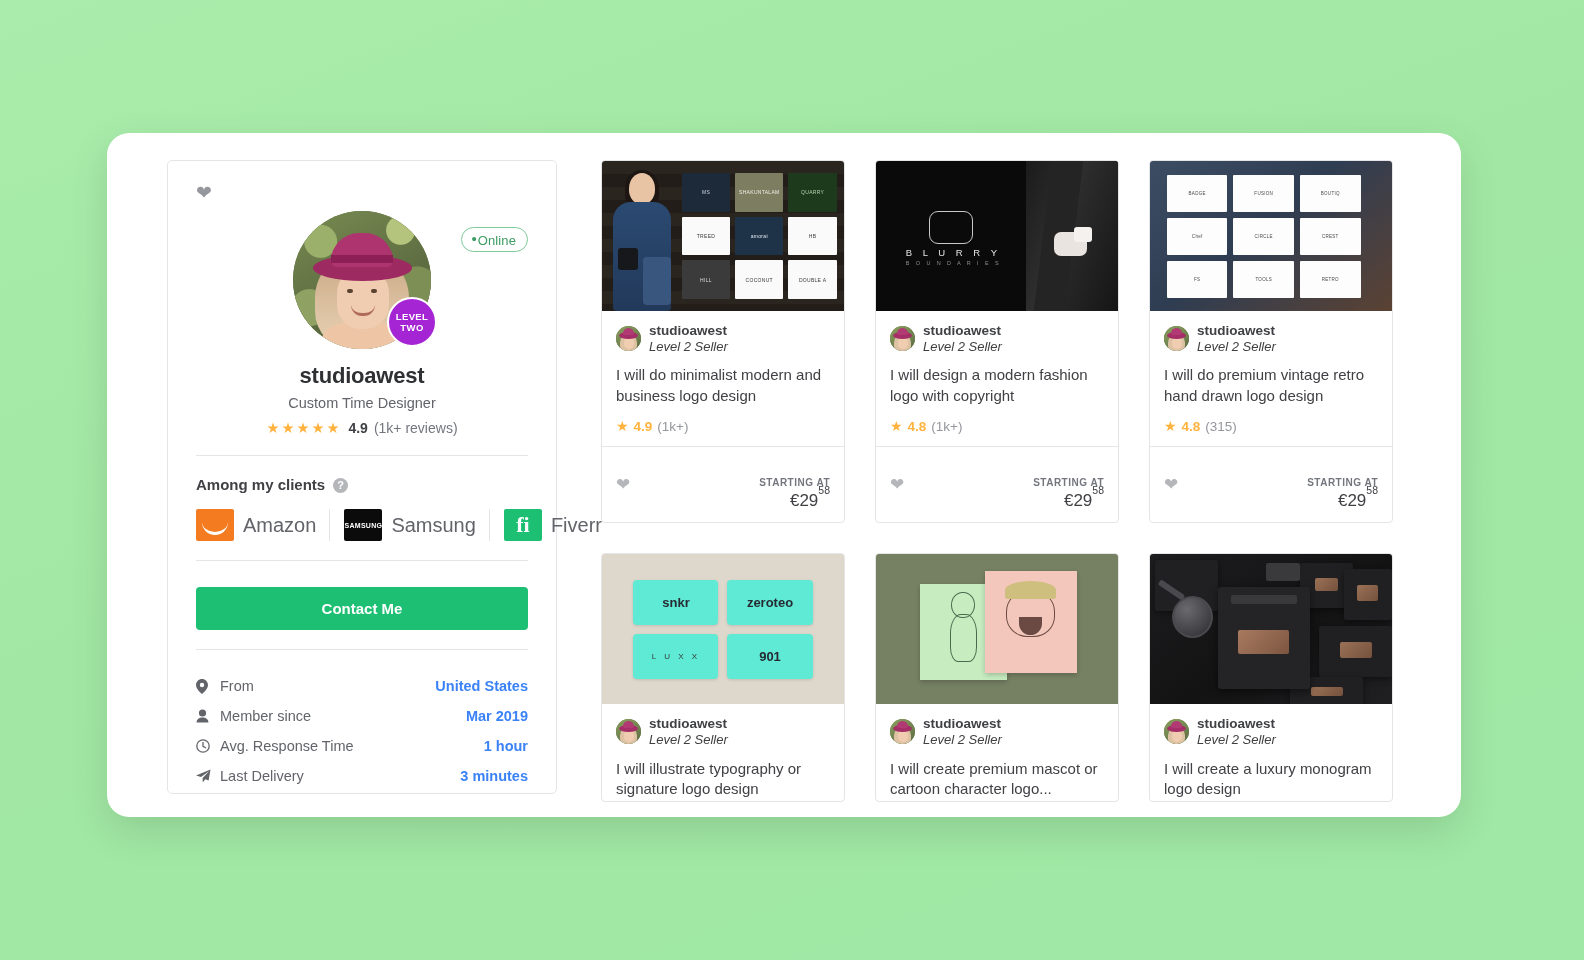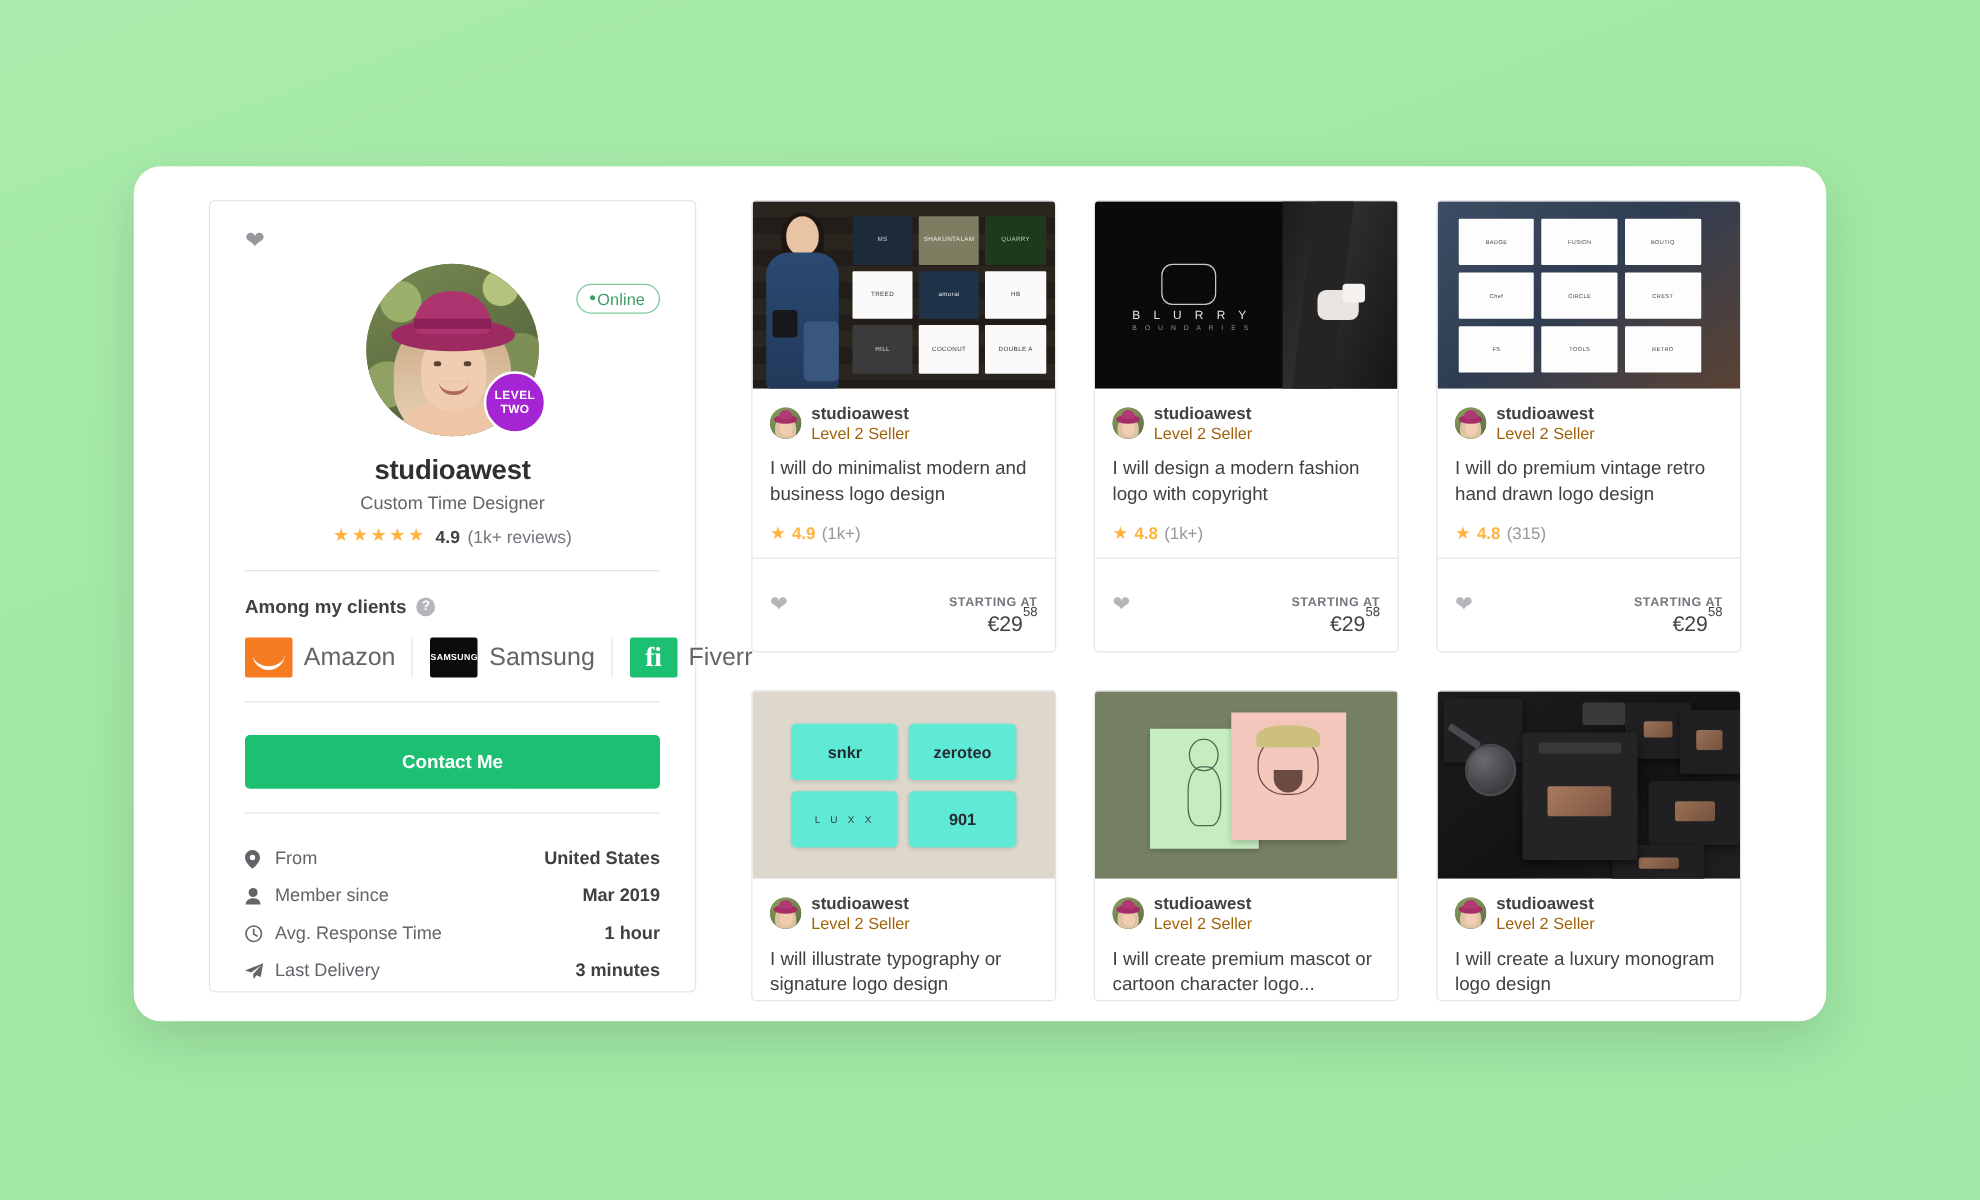--- a/index.html
+++ b/index.html
@@ -165,21 +165,21 @@
     margin-top: 9px;
     font-size: 14px;
   }
   .stars { color: #ffb33e; font-size: 14.5px; letter-spacing: 2px; }
   .rating-score { font-weight: 700; color: #404145; margin-left: 4px; }
   .rating-count { color: #74767e; margin-left: 3px; }
 
   .divider { height: 1px; background: #e4e5e7; margin: 19px 0 0 0; }
 
   .clients-title {
-    display: flex; align-items: center; gap: 8px;
+    display: flex; align-items: flex-end; gap: 8px;
     font-size: 15px; font-weight: 700; color: #404145;
     margin-top: 20px;
   }
   .help-icon {
     width: 15px; height: 15px; border-radius: 50%;
     background: #b5b6ba; color: #fff;
     font-size: 11px; font-weight: 700;
     display: flex; align-items: center; justify-content: center;
     line-height: 1;
   }
@@ -224,21 +224,21 @@
   .stats { margin-top: 21px; }
   .stat-row {
     display: flex; align-items: center;
     font-size: 14.5px;
     padding: 7px 0;
   }
   .stat-ico {
     width: 20px; color: #62646a; font-size: 14px; display:flex; align-items:center;
   }
   .stat-label { color: #62646a; flex: 1; padding-left: 4px; }
-  .stat-value { color: #404040; font-weight: 700; }
+  .stat-value { color: #3b82f6; font-weight: 700; }
 
   
   .gigs-col { flex: 1; min-width: 0; }
   .gigs-title {
     font-size: 19px; font-weight: 700; color: #404145;
     margin: 11px 0 19px 0;
   }
   .gig-grid {
     display: grid;
     grid-template-columns: repeat(3, 244px);
@@ -259,21 +259,21 @@
     overflow: hidden; position: relative; flex: 0 0 25px;
     background: #6f7e52;
   }
   .mini-avatar .mbg { position: absolute; inset: 0; background: linear-gradient(150deg,#8ba05f,#5a6a40); }
   .mini-avatar .mhair { position: absolute; left: 4px; top: 8px; width: 17px; height: 18px; background:#ddc3a3; border-radius: 9px 9px 7px 7px;}
   .mini-avatar .mface { position: absolute; left: 8px; top: 11px; width: 10px; height: 12px; background:#f0cdb0; border-radius: 5px;}
   .mini-avatar .mhat { position: absolute; left: 3px; top: 6px; width: 19px; height: 7px; background:#a52e68; border-radius: 50%;}
   .mini-avatar .mcrown { position: absolute; left: 7px; top: 2px; width: 11px; height: 7px; background:#b23a74; border-radius: 6px 6px 2px 2px;}
   .gig-seller-text { line-height: 1.15; }
   .gig-seller-name { font-size: 13.5px; font-weight: 700; color: #404145; }
-  .gig-seller-level { font-size: 13px; color: #a16207; margin-top: 1px;}
+  .gig-seller-level { font-size: 13px; color: #404040; margin-top: 1px; font-style: italic;}
   .gig-title {
     font-size: 15px; color: #404145; line-height: 1.38;
     margin-top: 11px; min-height: 42px;
   }
   .gig-rating { display: flex; align-items: center; gap: 3px; margin-top: 11px; font-size: 13.5px; padding-bottom: 12px;}
   .gig-rating .star { color: #ffb33e; font-size: 14px; }
   .gig-rating .score { color: #ffb33e; font-weight: 700; margin-left: 2px;}
   .gig-rating .count { color: #95979d; margin-left: 2px; }
   .gig-footer {
     border-top: 1px solid #e4e5e7;

